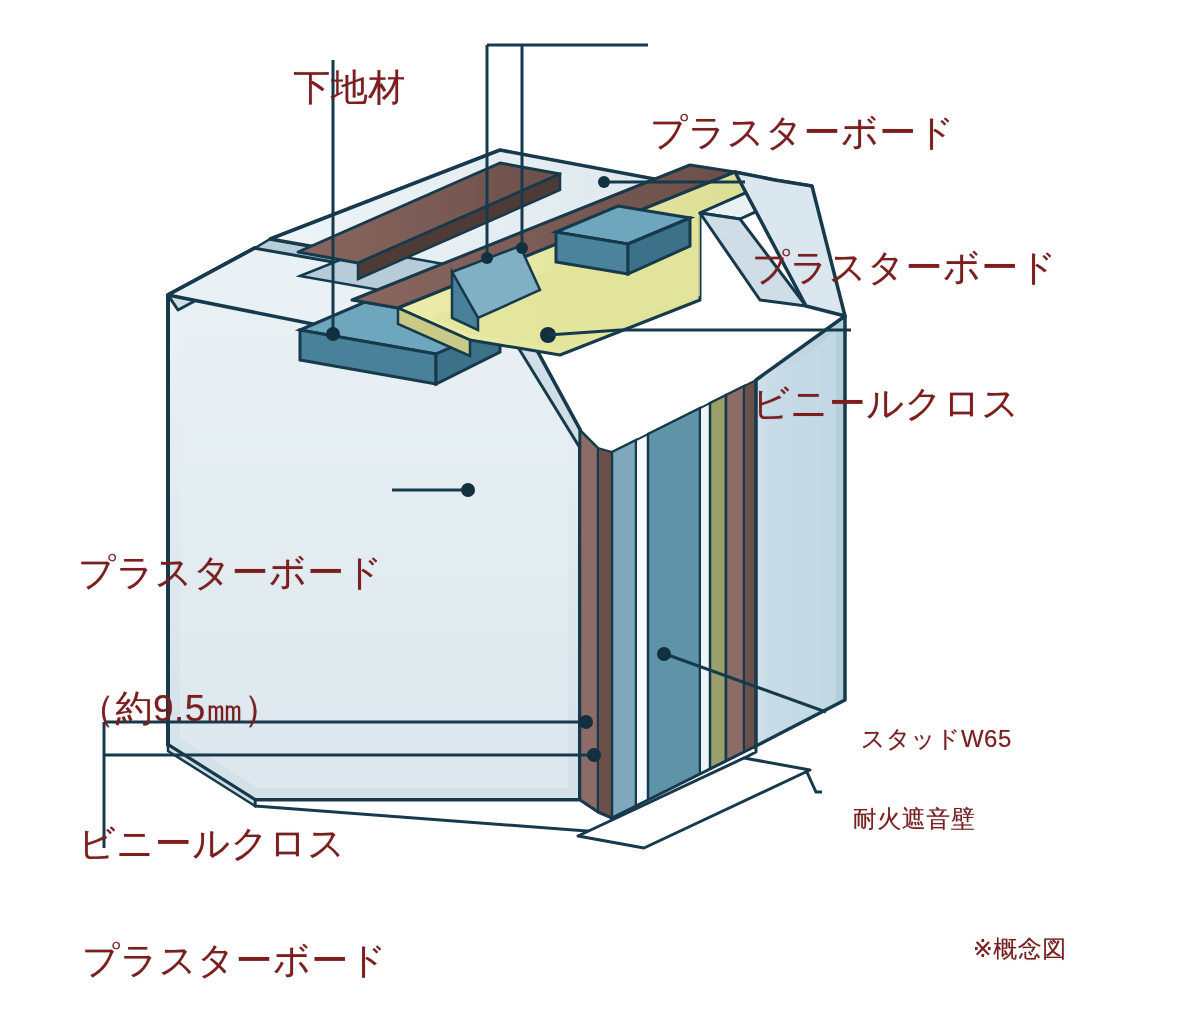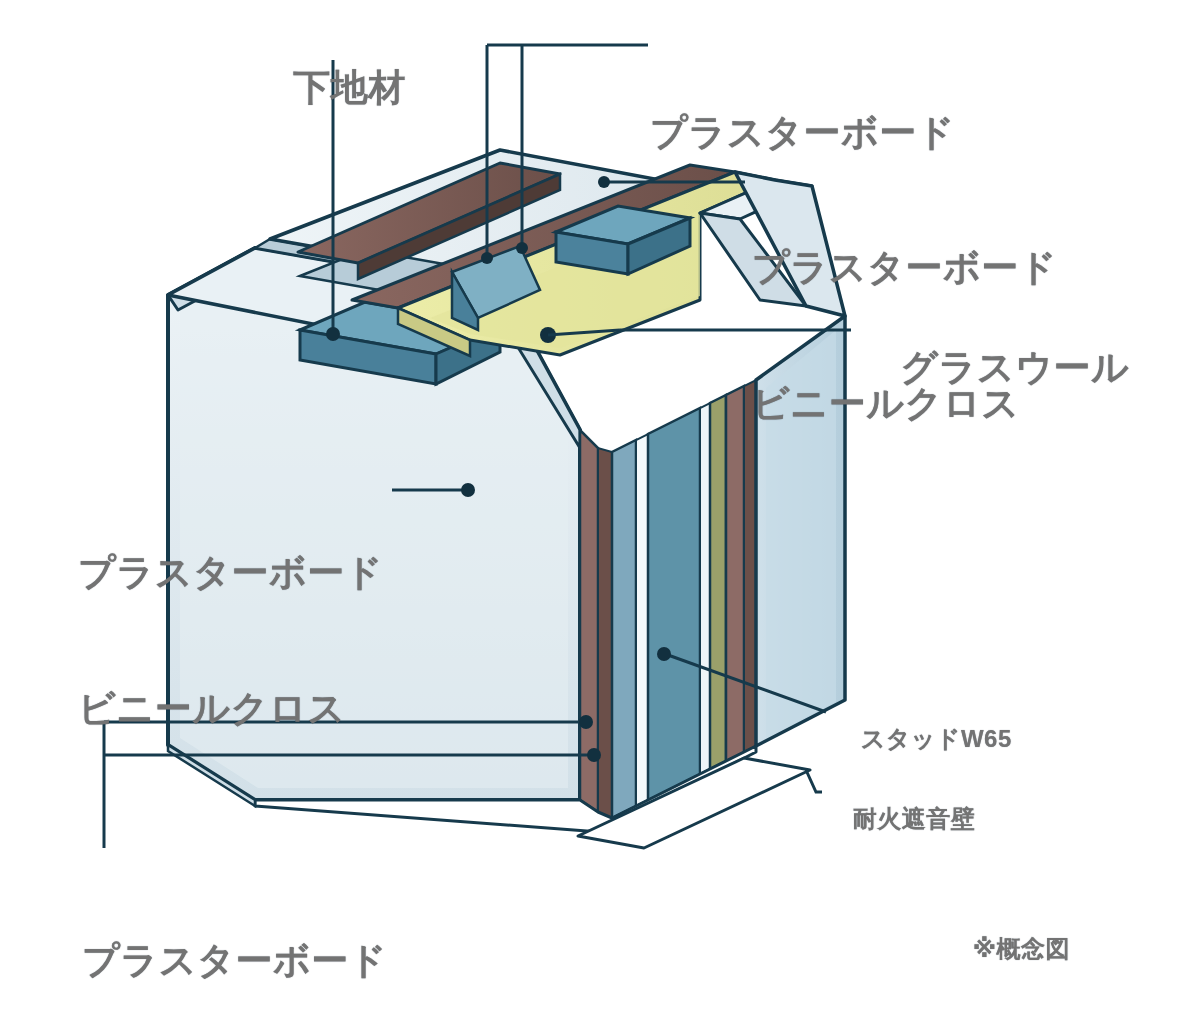--- a/index.html
+++ b/index.html
@@ -7,22 +7,22 @@
   body{
     width:1200px;height:1026px;position:relative;overflow:hidden;
     font-family:"Liberation Sans","DejaVu Sans",sans-serif;
     background:#ffffff;
   }
   #stage{position:absolute;inset:0;width:1200px;height:1026px;}
   svg#diagram{position:absolute;left:0;top:0;width:1200px;height:1026px;display:block;}
 
   .lbl{
     position:absolute;
-    color:#737373;
-    font-weight:700;
+    color:#7f1d1d;
+    font-weight:400;
     letter-spacing:0.5px;
     line-height:1.22;
     white-space:pre;
     text-shadow:0 0 1px rgba(13,34,51,.45);
     -webkit-font-smoothing:antialiased;
   }
   .lbl.sz-lg{font-size:37px;}
   .lbl.sz-md{font-size:24px;}
   .lbl.right{text-align:left;}
   .lbl.left{text-align:left;}
@@ -196,26 +196,24 @@
 
   <div class="lbl sz-lg right" id="lbl-pb-top">
     <div>プラスターボード</div>
   </div>
 
   <div class="lbl sz-lg right" id="lbl-pb-vinyl">
     <div>プラスターボード</div>
     <div>ビニールクロス</div>
   </div>
 
-  <div class="lbl sz-lg right" id="lbl-glasswool">
-    <span>グラスウール</span>
-  </div>
 
   <div class="lbl sz-lg left" id="lbl-pb-left">
     <div>プラスターボード</div>
+    <div>（約9.5㎜）</div>
     <div>ビニールクロス</div>
   </div>
 
   <div class="lbl sz-md right" id="lbl-stud">
     <span>スタッドW65</span>
   </div>
 
   <div class="lbl sz-md right" id="lbl-fireproof">
     <span>耐火遮音壁</span>
   </div>

